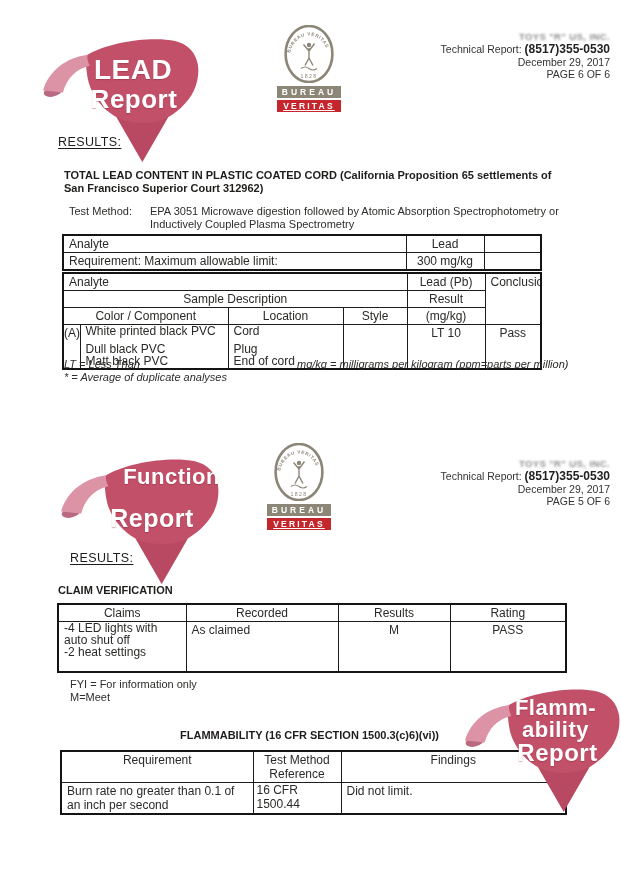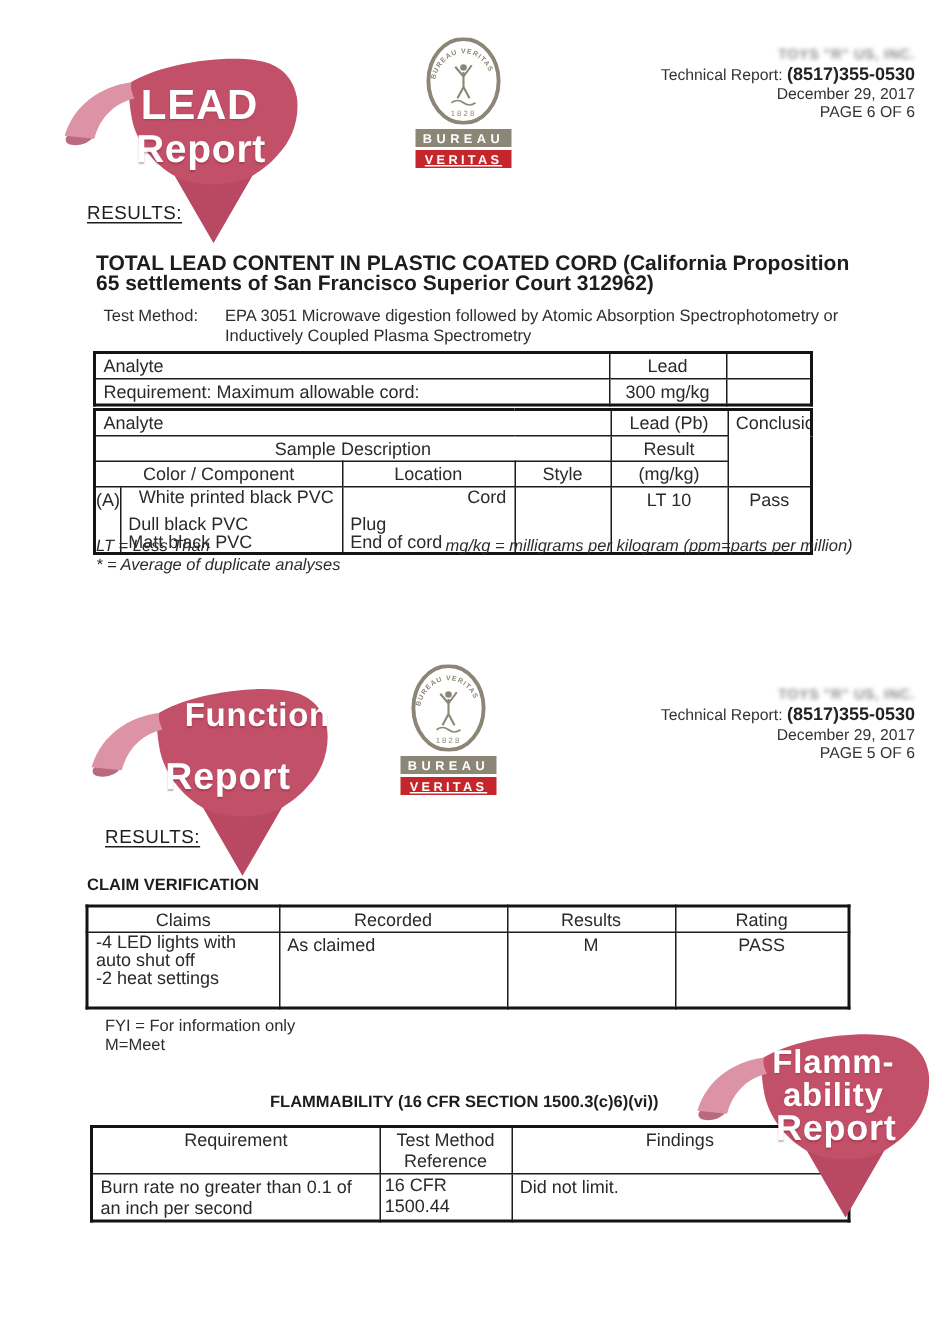--- a/index.html
+++ b/index.html
@@ -33,34 +33,34 @@
   .bar-olive{background:var(--logo_olive);}
   .bar-red{background:var(--logo_red);letter-spacing:2.2px;text-decoration:underline;}
 
   
   .hdr{width:250px;text-align:right;font-size:10.5px;line-height:12.4px;color:#333;}
   .hdr .company{filter:blur(1.3px);color:#8f8f8f;font-weight:bold;font-size:9.5px;letter-spacing:.4px;}
   .hdr .repnum{font-weight:bold;font-size:12px;color:#222;}
 
   
   .results{font-size:12.5px;font-weight:normal;text-decoration:underline;text-underline-offset:2px;letter-spacing:.4px;color:#1e1d1b;}
-  .doc-title{font-size:14px;font-weight:bold;line-height:12.6px;color:#1e1d1b;}
+  .doc-title{font-size:11px;font-weight:bold;line-height:12.6px;color:#1e1d1b;}
   .body-txt{font-size:11px;line-height:12.8px;color:#2e2d2b;}
   .section-h{font-size:11px;font-weight:bold;color:#1e1d1b;}
   .foot{font-size:11px;font-style:italic;line-height:12.5px;color:#2e2d2b;}
 
   
   table{border-collapse:collapse;table-layout:fixed;font-size:12px;color:#2b2a28;border-radius:16px;}
   table.bordered{border:2px solid #141414;}
   table.bordered td{border:1px solid #1c1c1c;padding:1px 5px;vertical-align:top;overflow:hidden;}
   td.c{text-align:center;}
   td.m{vertical-align:middle;}
   .hdr-sep td{border-bottom:2px solid #141414;}
   .comp-line{line-height:11.8px;}
-  .comp-line.first{margin-bottom:6px;text-align:right;}
+  .comp-line.first{margin-bottom:6px;}
 </style>
 </head>
 <body>
 
 <svg width="0" height="0" style="position:absolute">
   <defs>
     <g id="ribbonShape">
       <ellipse cx="17" cy="62" rx="9.5" ry="5" transform="rotate(-14 17 62)" fill="var(--ribbon_curl_dark)"></ellipse>
       <path d="M50,26 C72,12 116,6 140,11 C153,14 161,23 163,35 C165,49 160,64 150,74
                C145,80 139,84 133,88 L107,133 L81,88 C67,80 57,67 53,53 C51,45 50,34 50,26 Z" fill="var(--ribbon_body)"></path>
@@ -112,21 +112,21 @@
         <col style="width:78px">
         <col style="width:57px">
       </colgroup>
     <tbody>
         <tr style="height:15px">
       <td>Analyte</td>
       <td class="c">Lead</td>
       <td></td>
     </tr>
     <tr style="height:15px">
-      <td>Requirement: Maximum allowable cord:</td>
+      <td>Requirement: Maximum allowable limit:</td>
       <td class="c">300 mg/kg</td>
       <td></td>
     </tr>
   </tbody>
     </table>
 
   <table class="abs bordered" style="left:62px;top:272px;width:478px">
     <colgroup>
       <col style="width:17px">
         <col style="width:148px">

